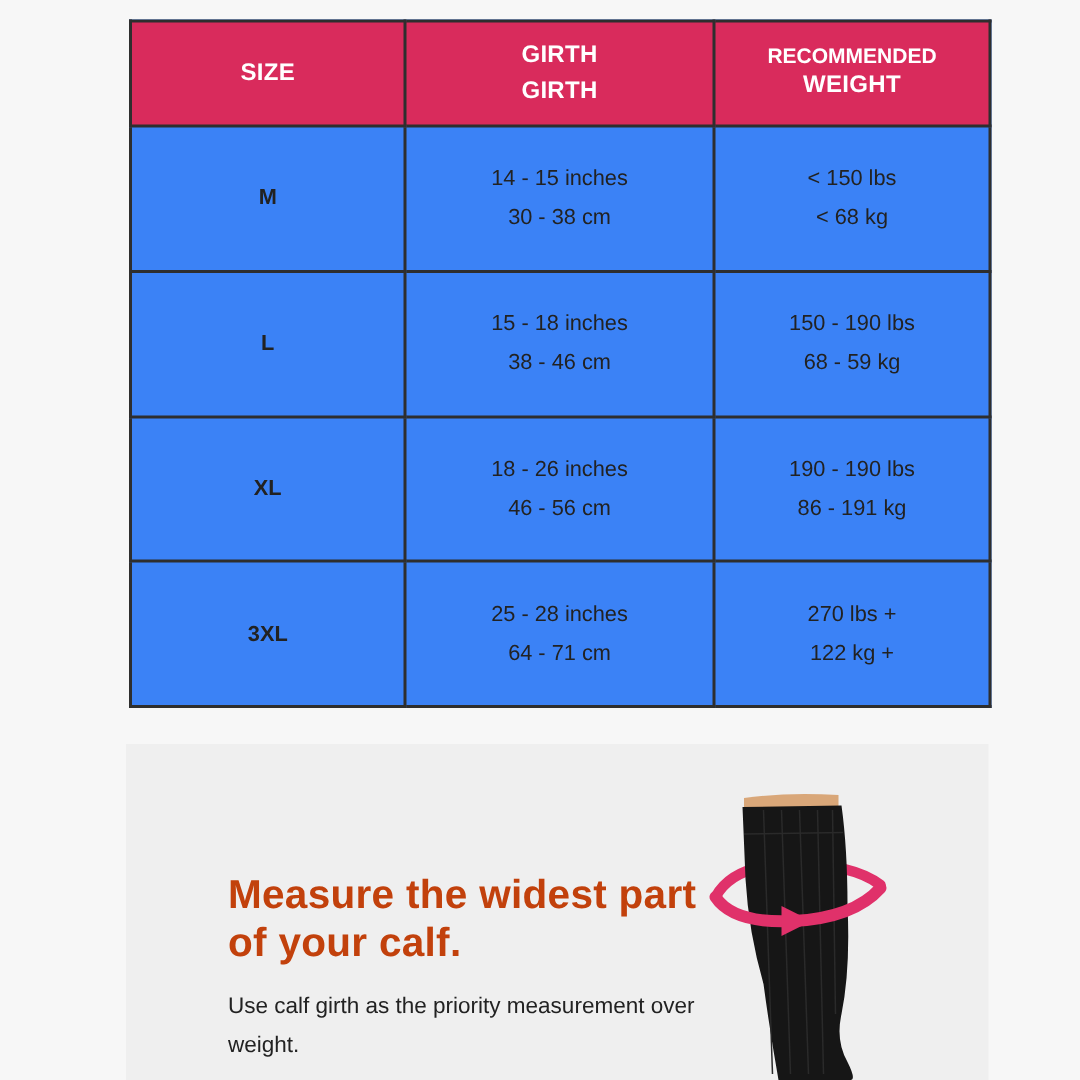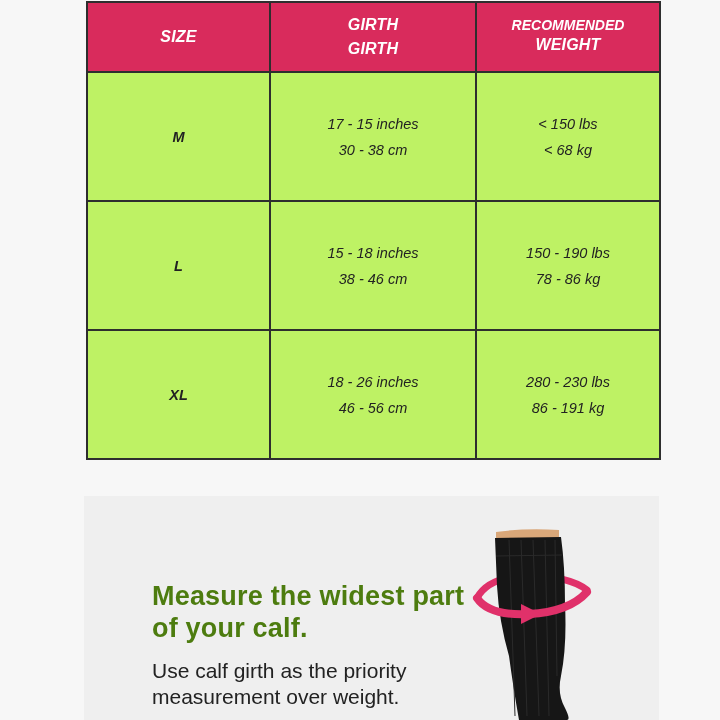--- a/index.html
+++ b/index.html
@@ -7,26 +7,25 @@
       width: 720px; height: 720px; overflow: hidden;
       background: #f7f7f7;
       font-family: "Liberation Sans", "DejaVu Sans", sans-serif;
       color: #1a1a1a;
     }
     .page { position: relative; width: 720px; height: 720px; }
 
     
     .size-table {
       position: absolute;
-      left: 86px; top: 1px;
+      left: 86px; top: 13px;
       width: 573px; height: 459px;
       border-collapse: collapse;
-      background: #bef264;
+      background: #3b82f6;
       table-layout: fixed;
-      font-style: italic;
     }
     .size-table th, .size-table td {
       border: 2px solid #2e2e2e;
       text-align: center;
       vertical-align: middle;
     }
     .size-table th {
       background: #d92b5c;
       color: #ffffff;
       font-weight: bold;
@@ -47,28 +46,28 @@
       left: 84px; top: 496px;
       width: 575px; height: 224px;
       background: #efefef;
     }
     .measure-title {
       position: absolute;
       left: 68px; top: 84px;
       width: 320px;
       font-size: 27px; line-height: 32px;
       font-weight: bold;
-      color: #4d7c0f;
+      color: #c2410c;
       letter-spacing: 0.2px;
     }
     .measure-sub {
       position: absolute;
       left: 68px; top: 162px;
       width: 320px;
-      font-size: 21px; line-height: 26px;
+      font-size: 15px; line-height: 26px;
       color: #222;
     }
     .sock-figure {
       position: absolute;
       left: 385px; top: 30px;
       width: 130px; height: 194px;
     }
   </style>
 </head>
 <body>
@@ -93,48 +92,59 @@
         <th>
           <span class="hdr-small">RECOMMENDED</span>
           <span class="hdr-main">WEIGHT</span>
         </th>
       </tr>
     </thead>
     <tbody>
       <tr>
         <td class="size-cell">M</td>
         <td>
-          <span class="line">17 - 15 inches</span>
+          <span class="line">14 - 15 inches</span>
           <span class="line">30 - 38 cm</span>
         </td>
         <td>
           <span class="line">&lt; 150 lbs</span>
           <span class="line">&lt; 68 kg</span>
         </td>
       </tr>
       <tr>
         <td class="size-cell">L</td>
         <td>
           <span class="line">15 - 18 inches</span>
           <span class="line">38 - 46 cm</span>
         </td>
         <td>
           <span class="line">150 - 190 lbs</span>
-          <span class="line">78 - 86 kg</span>
+          <span class="line">68 - 59 kg</span>
         </td>
       </tr>
       <tr>
         <td class="size-cell">XL</td>
         <td>
           <span class="line">18 - 26 inches</span>
           <span class="line">46 - 56 cm</span>
         </td>
         <td>
-          <span class="line">280 - 230 lbs</span>
+          <span class="line">190 - 190 lbs</span>
           <span class="line">86 - 191 kg</span>
+        </td>
+      </tr>
+      <tr>
+        <td class="size-cell">3XL</td>
+        <td>
+          <span class="line">25 - 28 inches</span>
+          <span class="line">64 - 71 cm</span>
+        </td>
+        <td>
+          <span class="line">270 lbs +</span>
+          <span class="line">122 kg +</span>
         </td>
       </tr>
     </tbody>
   </table>
 
   <section class="measure-panel">
     <h2 class="measure-title">Measure the widest part of your calf.</h2>
     <p class="measure-sub">Use calf girth as the priority measurement over weight.</p>
 
     <svg class="sock-figure" viewBox="0 0 130 194" xmlns="http://www.w3.org/2000/svg">

